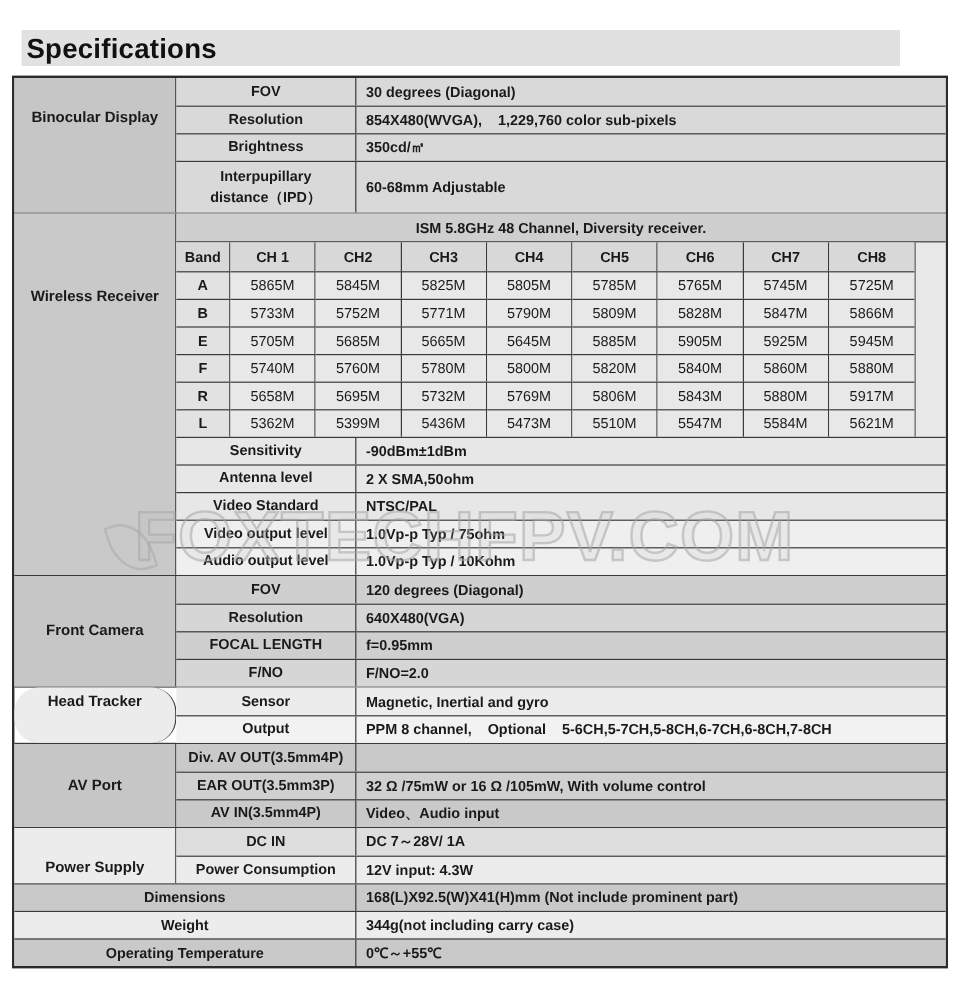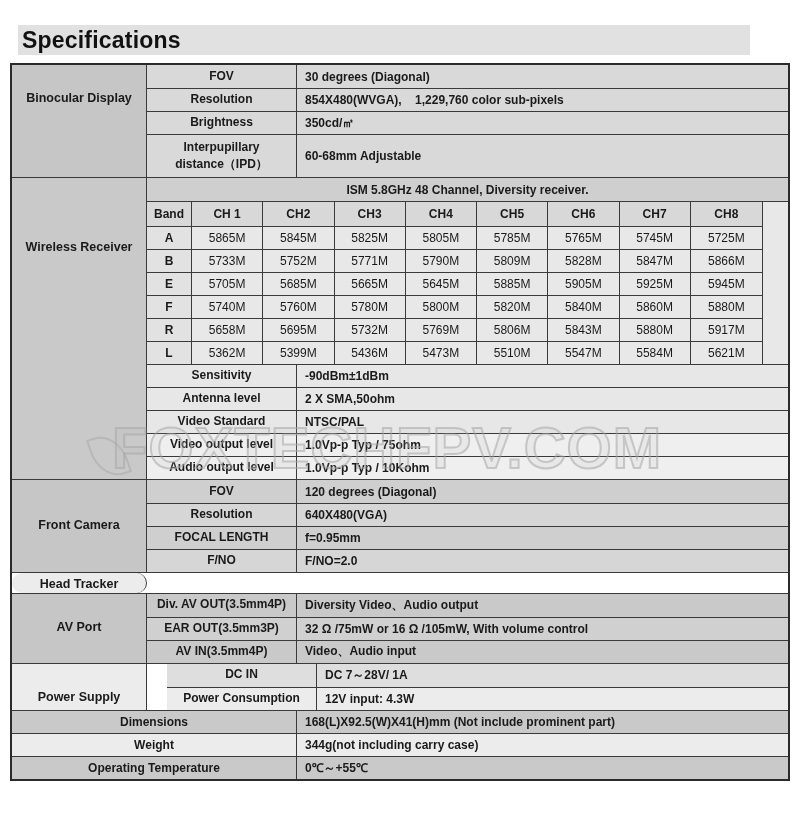--- a/index.html
+++ b/index.html
@@ -77,21 +77,21 @@
   .sec-front-camera .cat { background: #c6c6c6; }
   .sec-front-camera .row { background: #cfcfcf; }
   .sec-front-camera .row:nth-child(even) { background: #d6d6d6; }
   .sec-head-tracker .cat { background: #ececec; justify-content: flex-start; padding-top: 4px; border-radius: 20px; }
   .sec-head-tracker .row { background: #ececec; }
   .sec-head-tracker .row:nth-child(even) { background: #f2f2f2; }
   .sec-av-port .cat { background: #c6c6c6; }
   .sec-av-port .row { background: #c9c9c9; }
   .sec-av-port .row:nth-child(even) { background: #d0d0d0; }
   .sec-power-supply .cat { background: #ececec; justify-content: flex-end; padding-bottom: 4px; }
-  .sec-power-supply .row { background: #dedede; margin-left: 20px; }
+  .sec-power-supply .row { background: #dedede; }
   .sec-power-supply .row:nth-child(even) { background: #ececec; }
   .sec-foot-dimensions { background: #c9c9c9; }
   .sec-foot-weight { background: #ececec; }
   .sec-foot-operating-temperature { background: #c9c9c9; }
   
   .watermark {
     position: absolute; left: 112px; top: 416px; z-index: 5;
     font-size: 58px; line-height: 64px; font-weight: bold; letter-spacing: 1px;
     color: rgba(175,175,175,0.10);
     -webkit-text-stroke: 2px rgba(165,165,165,0.55);
@@ -242,27 +242,36 @@
           <div class="value">f=0.95mm</div>
         </div>
         <div class="row">
           <div class="label">F/NO</div>
           <div class="value">F/NO=2.0</div>
         </div>
       </div>
     </div>
     <div class="section sec-head-tracker">
       <div class="cat">Head Tracker</div>
+      <div class="rows">
+        <div class="row">
+          <div class="label">Sensor</div>
+          <div class="value">Magnetic, Inertial and gyro</div>
+        </div>
+        <div class="row">
+          <div class="label">Output</div>
+          <div class="value">PPM 8 channel,    Optional    5-6CH,5-7CH,5-8CH,6-7CH,6-8CH,7-8CH</div>
+        </div>
+      </div>
     </div>
     <div class="section sec-av-port">
       <div class="cat">AV Port</div>
       <div class="rows">
         <div class="row">
           <div class="label">Div. AV OUT(3.5mm4P)</div>
-          <div class="value">Diversity Video、Audio output</div>
         </div>
         <div class="row">
           <div class="label">EAR OUT(3.5mm3P)</div>
           <div class="value">32 Ω /75mW or 16 Ω /105mW, With volume control</div>
         </div>
         <div class="row">
           <div class="label">AV IN(3.5mm4P)</div>
           <div class="value">Video、Audio input</div>
         </div>
       </div>

